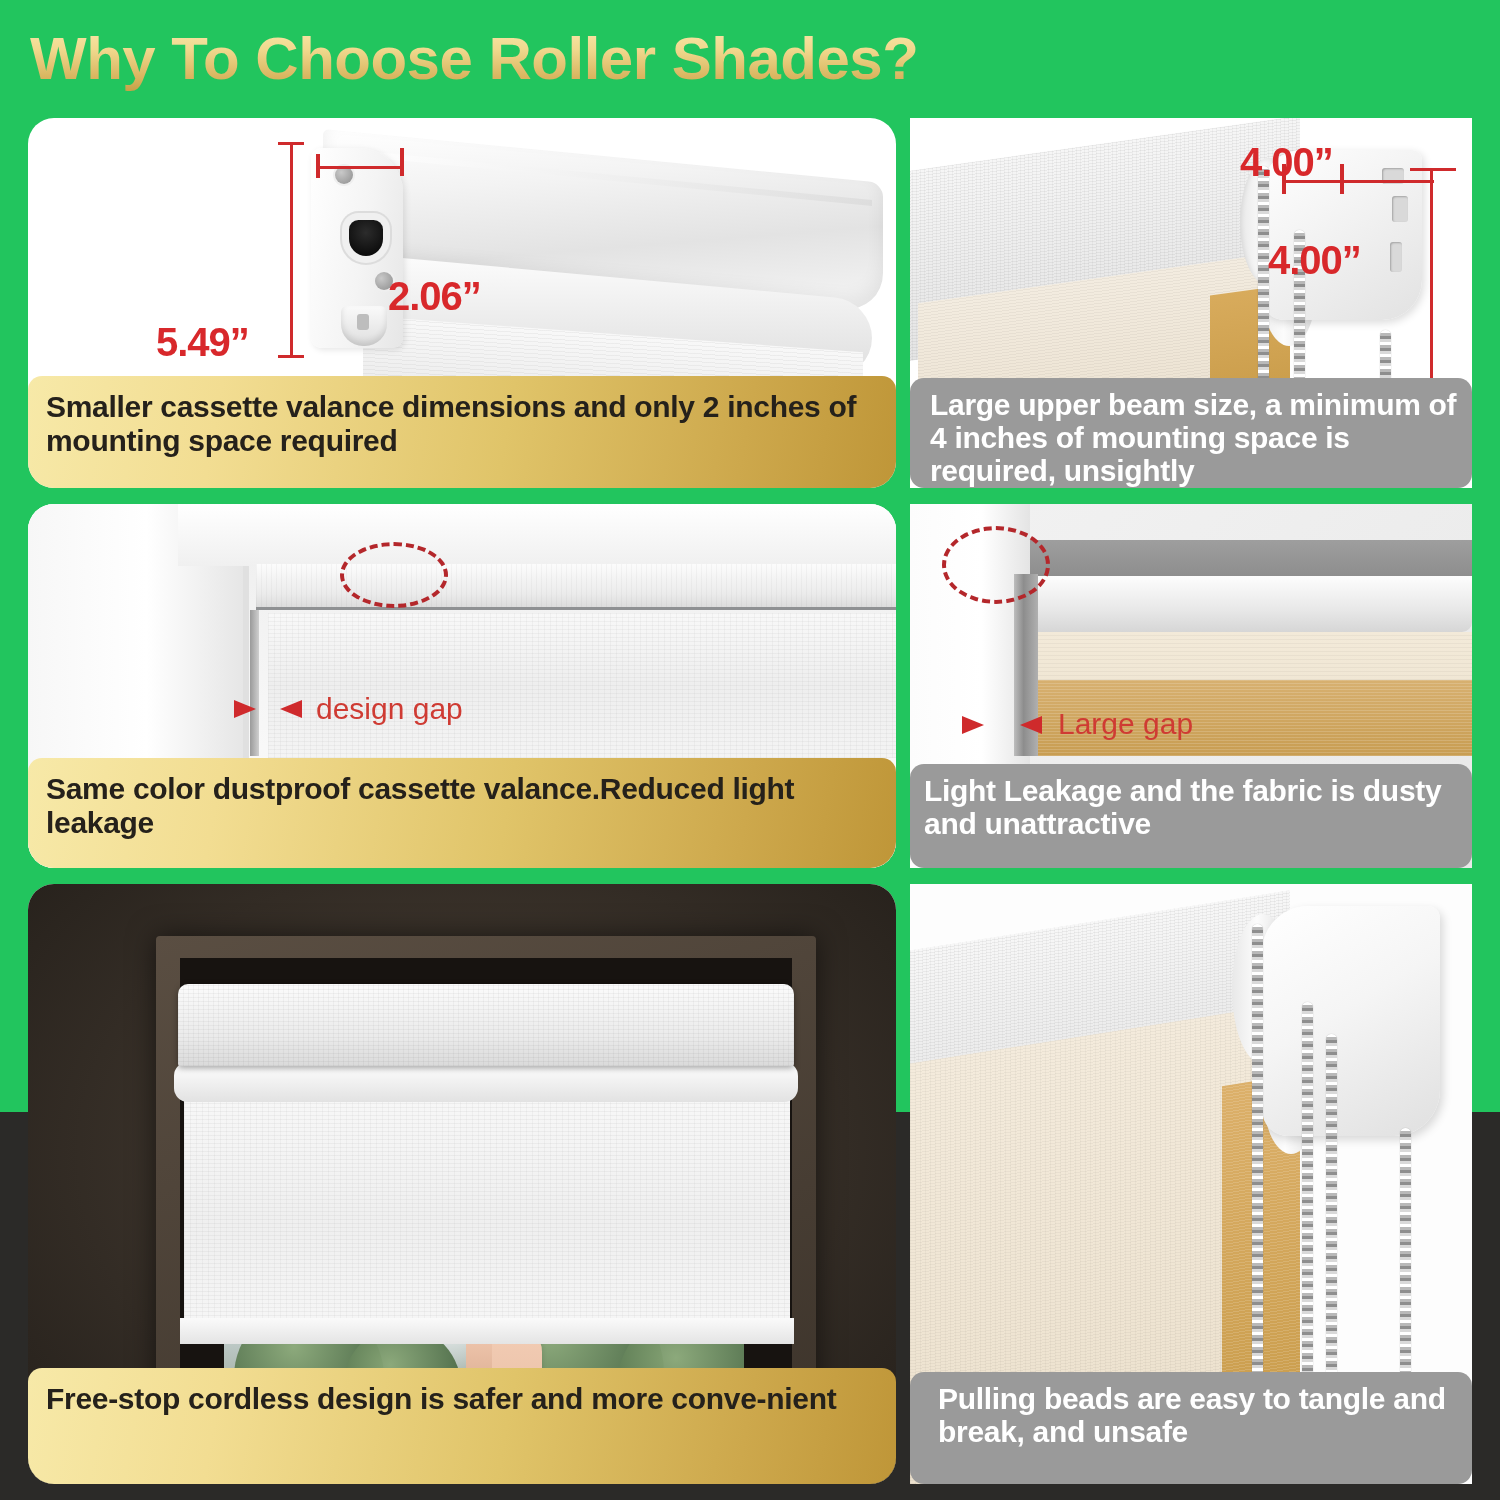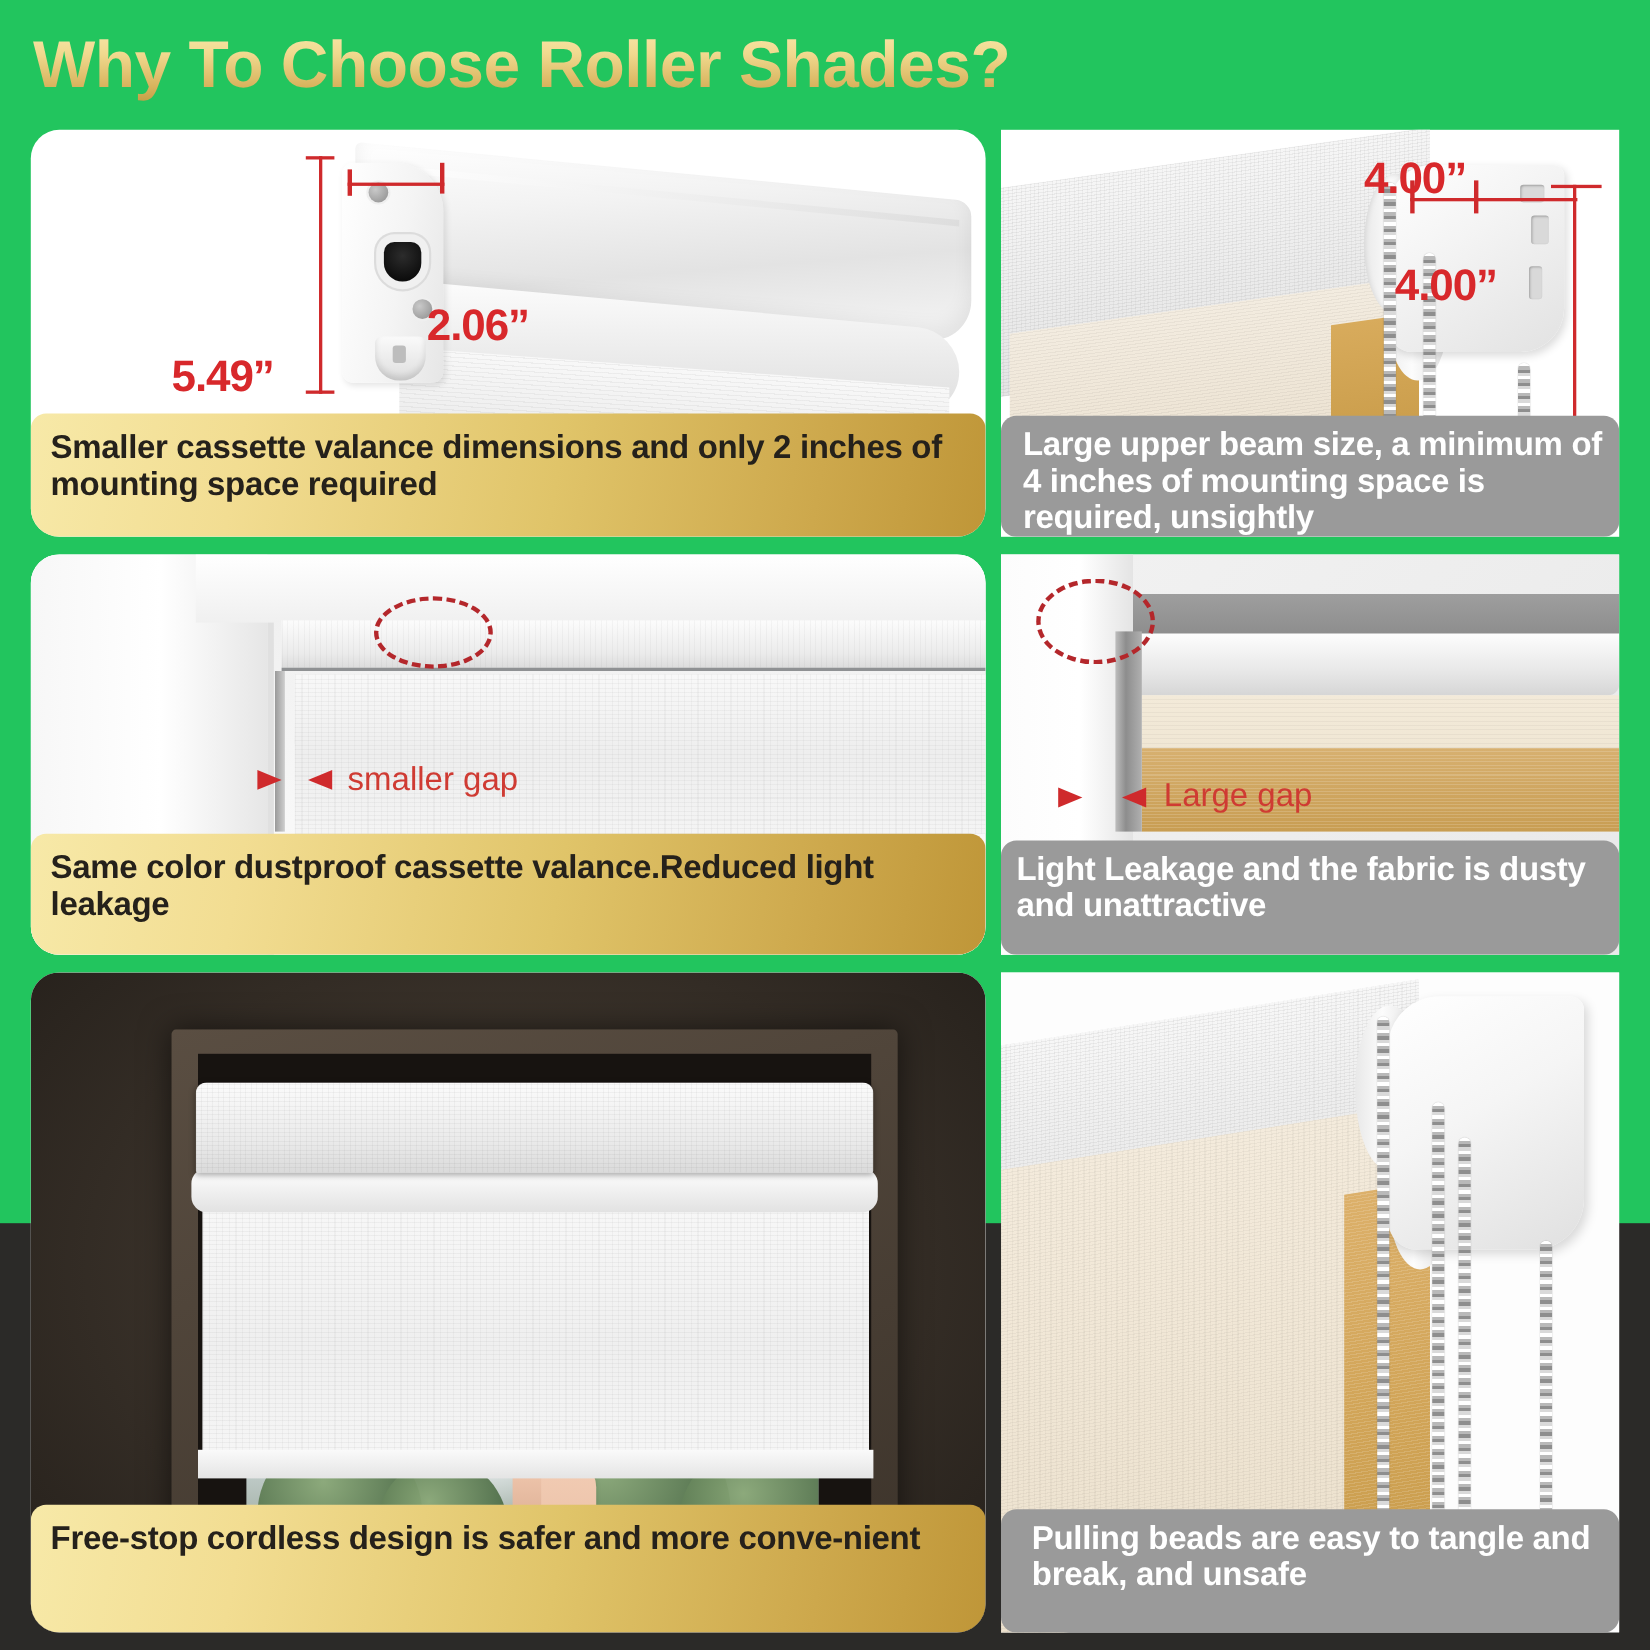--- a/index.html
+++ b/index.html
@@ -445,21 +445,21 @@
       <div class="frame-top"></div>
       <div class="valance-bar"></div>
       <div class="shade-rail"></div>
       <div class="shade-body"></div>
       <div class="gap-strip"></div>
 
       <div class="dashed-ellipse" style="left:312px; top:38px; width:108px; height:66px;"></div>
 
       <div class="arrow-r" style="left:206px; top:196px;"></div>
       <div class="arrow-l" style="left:252px; top:196px;"></div>
-      <div class="ann gap-label" style="left:288px; top:188px;">smaller gap</div>
+      <div class="ann gap-label" style="left:288px; top:188px;">design gap</div>
     </div>
     <div class="caption gold">Same color dustproof cassette valance.Reduced light leakage</div>
   </div>
 
   <div class="panel bad p4">
     <div class="photo">
       <div class="p4-wall"></div>
       <div class="p4-beam"></div>
       <div class="p4-roller"></div>
       <div class="p4-fabric-cream"></div>

